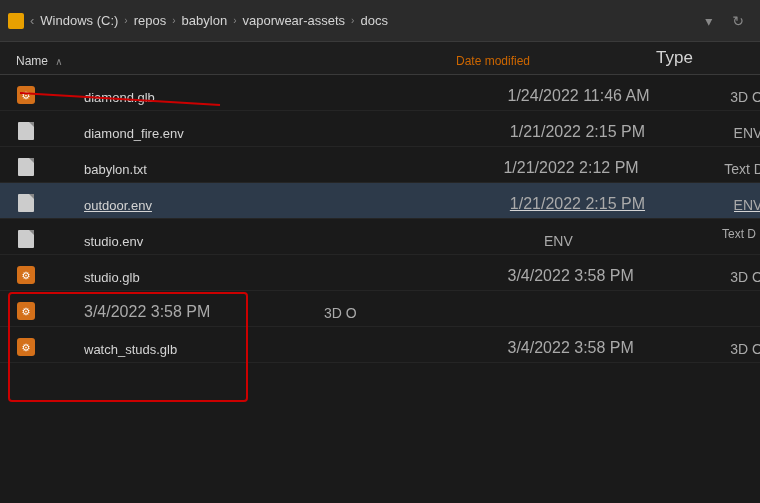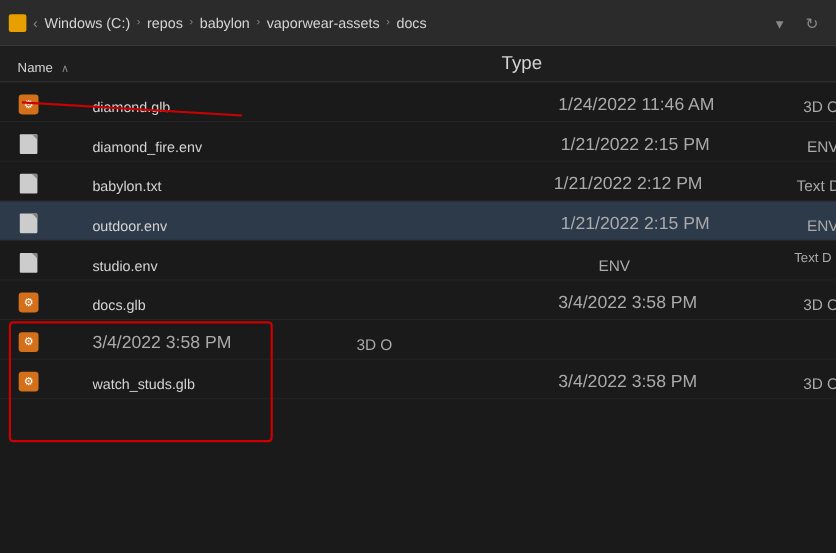--- a/index.html
+++ b/index.html
@@ -96,20 +96,21 @@
       align-items: flex-end;
       padding: 5px 0 5px 16px;
       height: 36px;
       border-bottom: 1px solid #252525;
       cursor: default;
       position: relative;
       gap: 40px;
     }
     .file-row.selected {
       background: #2d3a4a;
+      text-decoration: underline;
     }
 
     .file-icon {
       width: 20px;
       height: 20px;
       margin-right: 8px;
       flex-shrink: 0;
       display: flex;
       align-items: center;
       justify-content: center;
@@ -208,20 +209,21 @@
   <div class="title-bar-spacer"></div>
   <div class="title-bar-dropdown">▾</div>
   <div class="title-bar-refresh">↻</div>
 </div>
 
 <div class="column-headers">
   <div class="col-name">
     <span>Name</span>
     <span class="sort-arrow">∧</span>
   </div>
+  <div class="col-date">Date modified</div>
   <div class="col-type">Type</div>
 </div>
 
 <div class="file-list-container">
 
   <div class="red-box" style="top: 217px; left: 8px; width: 240px; height: 110px;"></div>
 
   <svg class="strikethrough-line" style="position:absolute; top:0; left:0; width:100%; height:50px; pointer-events:none; z-index:10;">
     <line x1="20" y1="18" x2="220" y2="30" stroke="#cc0000" stroke-width="2"></line>
   </svg>
@@ -269,21 +271,21 @@
         <div class="icon-doc"></div>
       </div>
       <div class="file-name">studio.env</div>
       <div class="file-type">ENV</div>
     </div>
 
     <div class="file-row">
       <div class="file-icon">
         <div class="icon-3d"></div>
       </div>
-      <div class="file-name">docs.glb</div>
+      <div class="file-name">studio.glb</div>
       <div class="file-date">3/4/2022 3:58 PM</div>
       <div class="file-type">3D O</div>
     </div>
 
     <div class="file-row">
       <div class="file-icon">
         <div class="icon-3d"></div>
       </div>
       <div class="file-date">3/4/2022 3:58 PM</div>
       <div class="file-type">3D O</div>

